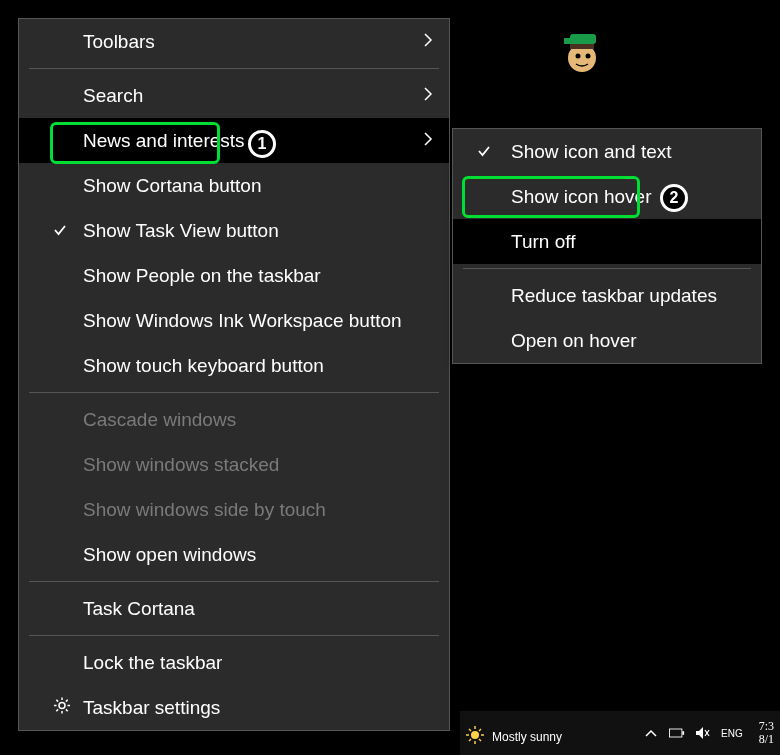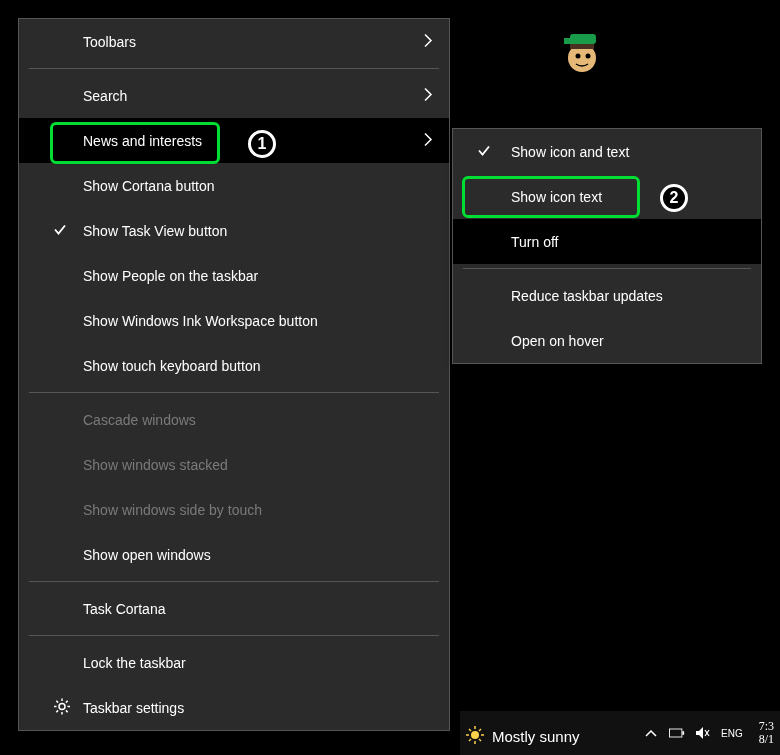--- a/index.html
+++ b/index.html
@@ -20,21 +20,21 @@
       background: #2b2b2b;
       border: 1px solid #555;
       box-shadow: 2px 2px 8px rgba(0,0,0,0.5);
     }
     .menu-item {
       height: 45px;
       display: flex;
       align-items: center;
       padding-left: 64px;
       padding-right: 14px;
-      font-size: 14px;
+      font-size: 19px;
       color: #fff;
       position: relative;
       cursor: default;
     }
     .menu-item.disabled { color: #7a7a7a; }
     .menu-item .chevron {
       position: absolute;
       right: 16px;
       top: 50%;
       transform: translateY(-50%);
@@ -100,21 +100,21 @@
       align-items: center;
       font-size: 14px;
       color: #fff;
       gap: 10px;
       padding: 0 6px;
     }
     .taskbar .weather {
       display: flex;
       align-items: center;
       gap: 8px;
-      font-size: 15px;
+      font-size: 12px;
       margin-top: 7px;
     }
     .taskbar .spacer { flex: 1; }
     .taskbar .tray-icon { width: 16px; height: 16px; display: flex; align-items: center; justify-content: center; }
     .taskbar .tray-text { font-size: 10px; }
     .taskbar .clock { font-size: 12px; line-height: 1.1; text-align: right; padding-left: 6px; font-family: Liberation Serif, serif; }
     .avatar-img {
       position: absolute;
       top: 30px;
       left: 556px;
@@ -230,21 +230,21 @@
 <div class="submenu">
   <div class="menu-item">
     <span class="check">
       <svg class="check-svg" viewBox="0 0 14 14">
           <path d="M2 7 L5.5 11 L12 3" stroke="#fff" stroke-width="1.8" fill="none"></path>
         </svg>
     </span>
     <span>Show icon and text</span>
   </div>
   <div class="menu-item">
-    <span>Show icon text</span>
+    <span>Show icon hover</span>
   </div>
   <div class="menu-item highlight-hover">
     <span>Turn off</span>
   </div>
   <div class="separator"></div>
   <div class="menu-item">
     <span>Reduce taskbar updates</span>
   </div>
   <div class="menu-item">
     <span>Open on hover</span>

